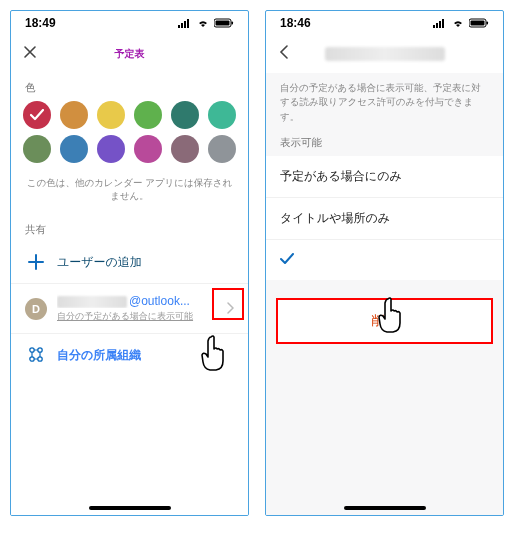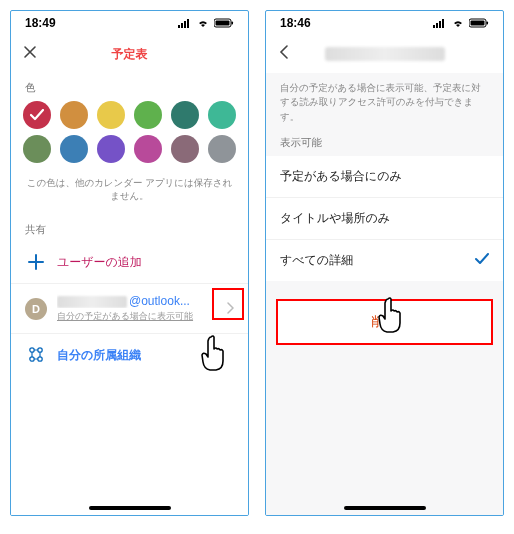--- a/index.html
+++ b/index.html
@@ -37,23 +37,23 @@
       height: 38px;
       display: flex;
       align-items: center;
       padding: 0 12px;
       position: relative;
     }
     .nav-title {
       position: absolute;
       left: 0; right: 0;
       text-align: center;
-      font-size: 12px;
+      font-size: 10px;
       font-weight: 700;
-      color: #ef4444;
+      color: #a21caf;
     }
     .nav-left { z-index: 1; color: #333; }
     .content {
       flex: 1;
       overflow-y: auto;
       background: #fff;
     }
     .content.gray { background: #f7f7f8; }
     .section-label {
       font-size: 10.5px;
@@ -86,21 +86,21 @@
       display: flex;
       align-items: center;
       gap: 10px;
       border-bottom: 1px solid #f0f0f0;
       position: relative;
     }
     .list-item:last-child { border-bottom: none; }
     .li-icon { width: 22px; height: 22px; flex-shrink: 0; display:flex; align-items:center; justify-content:center; }
     .li-text { flex: 1; min-width: 0; }
     .li-title { font-size: 12px; color: #3b82f6; white-space: nowrap; overflow: hidden; text-overflow: ellipsis; }
-    .li-title.link { color: #be185d; font-weight: 500; }
+    .li-title.link { color: #0c4a6e; font-weight: 500; }
     .li-sub { font-size: 9px; color: #999; margin-top: 2px; text-decoration: underline; }
     .chevron { color: #bbb; font-size: 14px; }
     .avatar { width: 22px; height:22px; border-radius:50%; background:#b8a98f; color:#fff; font-size:11px; font-weight:600; display:flex; align-items:center; justify-content:center; }
     .blur-name {
       display:inline-block;
       background: linear-gradient(90deg, #ddd 0%, #eee 50%, #ddd 100%);
       filter: blur(1px);
       border-radius: 2px;
       height: 12px;
       width: 70px;
@@ -305,21 +305,20 @@
     <div class="permission-note">自分の予定がある場合に表示可能、予定表に対する読み取りアクセス許可のみを付与できます。</div>
     <div class="section-label" style="padding-top:0;">表示可能</div>
     <div class="perm-list">
       <div class="perm-item">
         <span>予定がある場合にのみ</span>
       </div>
       <div class="perm-item">
         <span>タイトルや場所のみ</span>
       </div>
       <div class="perm-item">
-        <span>すべての詳細</span>
         <span class="check">
           <svg width="14" height="12" viewBox="0 0 14 12">
               <path d="M1 6 L5 10 L13 1" stroke="#0f6cbd" stroke-width="2" fill="none" stroke-linecap="round" stroke-linejoin="round"></path>
             </svg>
         </span>
       </div>
     </div>
     <div class="delete-btn">
       <span>削除</span>
     </div>

